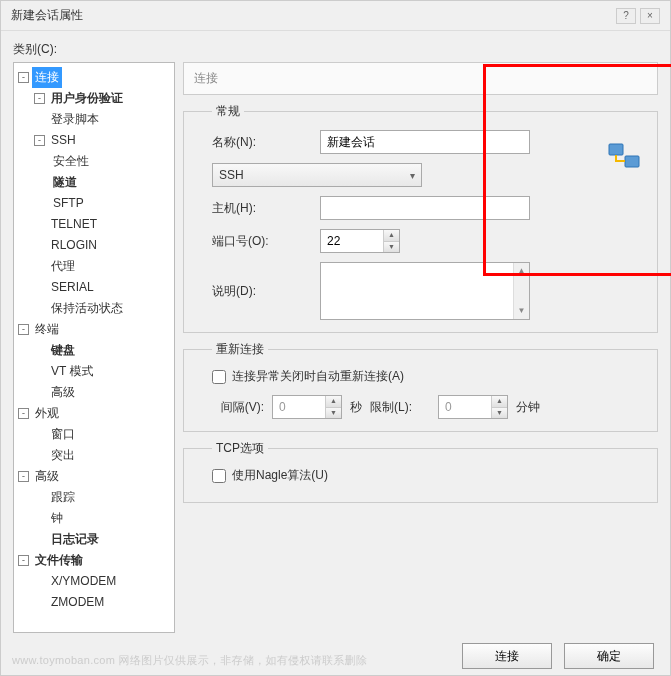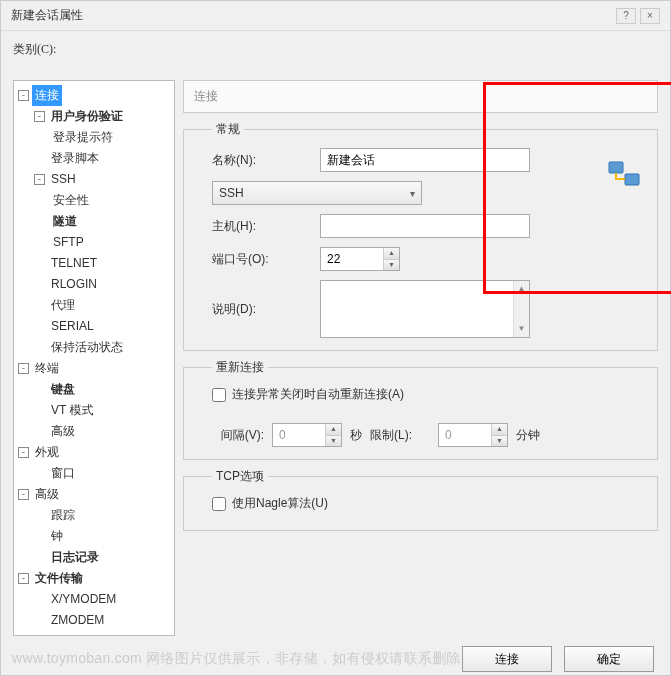--- a/index.html
+++ b/index.html
@@ -2,21 +2,21 @@
 <html><head>
   <meta charset="utf-8">
   <style>
     * { box-sizing: border-box; margin: 0; padding: 0; }
     body { font-family: "Microsoft YaHei", "SimSun", sans-serif; font-size: 12px; color: #333; background: #f0f0f0; width: 671px; height: 676px; overflow: hidden; }
     .window { background: #f0f0f0; border: 1px solid #ccc; width: 100%; height: 100%; display: flex; flex-direction: column; }
     .titlebar { padding: 6px 10px; font-size: 12px; color: #333; border-bottom: 1px solid #ddd; display: flex; justify-content: space-between; align-items: center; }
     .titlebar-buttons { display: flex; gap: 4px; }
     .tb-btn { width: 20px; height: 16px; border: 1px solid #ccc; background: #eee; font-size: 10px; text-align: center; line-height: 14px; color: #666; cursor: pointer; }
     .body { display: flex; flex-direction: column; padding: 10px 12px 6px; flex: 1; }
-    .cat-label { margin-bottom: 22px; font-family: Liberation Serif, serif; }
+    .cat-label { margin-bottom: 4px; }
     .main { display: flex; gap: 8px; flex: 1; min-height: 0; }
     .tree-pane { width: 162px; border: 1px solid #bbb; background: #fff; padding: 4px 2px; overflow-y: auto; font-size: 12px; }
     .tree-node { white-space: nowrap; line-height: 19px; display: flex; align-items: center; }
     .tree-toggle { display: inline-block; width: 11px; height: 11px; border: 1px solid #888; text-align: center; line-height: 9px; font-size: 9px; margin-right: 3px; color: #555; cursor: pointer; font-family: monospace; }
     .tree-label { cursor: pointer; padding: 1px 3px; }
     .tree-label.selected { background: #3399ff; color: #fff; }
     .tree-label.bold { font-weight: bold; }
     .ind0 { padding-left: 2px; }
     .ind1 { padding-left: 18px; }
     .ind2 { padding-left: 34px; }
@@ -36,27 +36,27 @@
     .textarea { flex: 1; border: none; resize: none; padding: 4px; font-size: 12px; font-family: inherit; }
     .scroll-stub { width: 16px; background: #f0f0f0; border-left: 1px solid #ddd; display: flex; flex-direction: column; justify-content: space-between; }
     .scroll-btn { height: 16px; text-align: center; font-size: 8px; color: #888; line-height: 16px; }
     .spinner { width: 80px; height: 24px; border: 1px solid #aaa; display: flex; background: #b91c1c; }
     .spinner input { flex: 1; border: none; padding: 2px 6px; font-size: 12px; width: 100%; }
     .spinner-btns { width: 16px; border-left: 1px solid #ccc; display: flex; flex-direction: column; }
     .spin-btn { flex: 1; font-size: 7px; text-align: center; line-height: 10px; color: #666; background: linear-gradient(#f8f8f8,#e0e0e0); cursor: pointer; }
     .spin-btn:first-child { border-bottom: 1px solid #ccc; }
     .small-spinner { width: 70px; }
     .reconnect-row { display: flex; align-items: center; gap: 8px; }
-    .chk-row { display: flex; align-items: center; gap: 6px; margin-bottom: 20px; }
+    .chk-row { display: flex; align-items: center; gap: 6px; margin-bottom: 10px; }
     .chk-row input { width: 14px; height: 14px; }
     .icon-net { position: absolute; right: 16px; top: 22px; width: 34px; height: 30px; }
     .icon-net svg { width: 100%; height: 100%; }
     .footer-buttons { display: flex; justify-content: flex-end; gap: 12px; padding: 10px 4px 0; }
     .btn { width: 90px; height: 26px; border: 1px solid #999; background: linear-gradient(#fdfdfd,#e8e8e8); font-size: 12px; cursor: pointer; }
-    .watermark { position: absolute; bottom: 8px; left: 12px; right: 12px; font-size: 14px; color: #ccc; pointer-events: none; letter-spacing: 0.3px; }
+    .watermark { position: absolute; bottom: 8px; left: 12px; right: 12px; font-size: 11px; color: #ccc; pointer-events: none; letter-spacing: 0.3px; }
   </style>
 </head>
 <body>
 
 <div class="window">
   <div class="titlebar">
     <span>新建会话属性</span>
     <div class="titlebar-buttons">
       <span class="tb-btn">?</span>
       <span class="tb-btn">×</span>
@@ -70,23 +70,20 @@
 
       <div class="tree-pane">
         <div class="tree-node ind0">
             <span class="tree-toggle">-</span>
             <span class="tree-label selected">连接</span>
           </div>
         <div class="tree-node ind1">
             <span class="tree-toggle">-</span>
             <span class="tree-label bold">用户身份验证</span>
           </div>
-        <div class="tree-node ind2">
-            <span class="tree-label">登录提示符</span>
-          </div>
         <div class="tree-node ind1">
             <span style="width:14px;display:inline-block"></span>
             <span class="tree-label">登录脚本</span>
           </div>
         <div class="tree-node ind1">
             <span class="tree-toggle">-</span>
             <span class="tree-label">SSH</span>
           </div>
         <div class="tree-node ind2">
             <span class="tree-label">安全性</span>
@@ -133,20 +130,24 @@
             <span style="width:14px;display:inline-block"></span>
             <span class="tree-label">高级</span>
           </div>
         <div class="tree-node ind0">
             <span class="tree-toggle">-</span>
             <span class="tree-label">外观</span>
           </div>
         <div class="tree-node ind1">
             <span style="width:14px;display:inline-block"></span>
             <span class="tree-label">窗口</span>
+          </div>
+        <div class="tree-node ind1">
+            <span style="width:14px;display:inline-block"></span>
+            <span class="tree-label">突出</span>
           </div>
         <div class="tree-node ind0">
             <span class="tree-toggle">-</span>
             <span class="tree-label">高级</span>
           </div>
         <div class="tree-node ind1">
             <span style="width:14px;display:inline-block"></span>
             <span class="tree-label">跟踪</span>
           </div>
         <div class="tree-node ind1">

